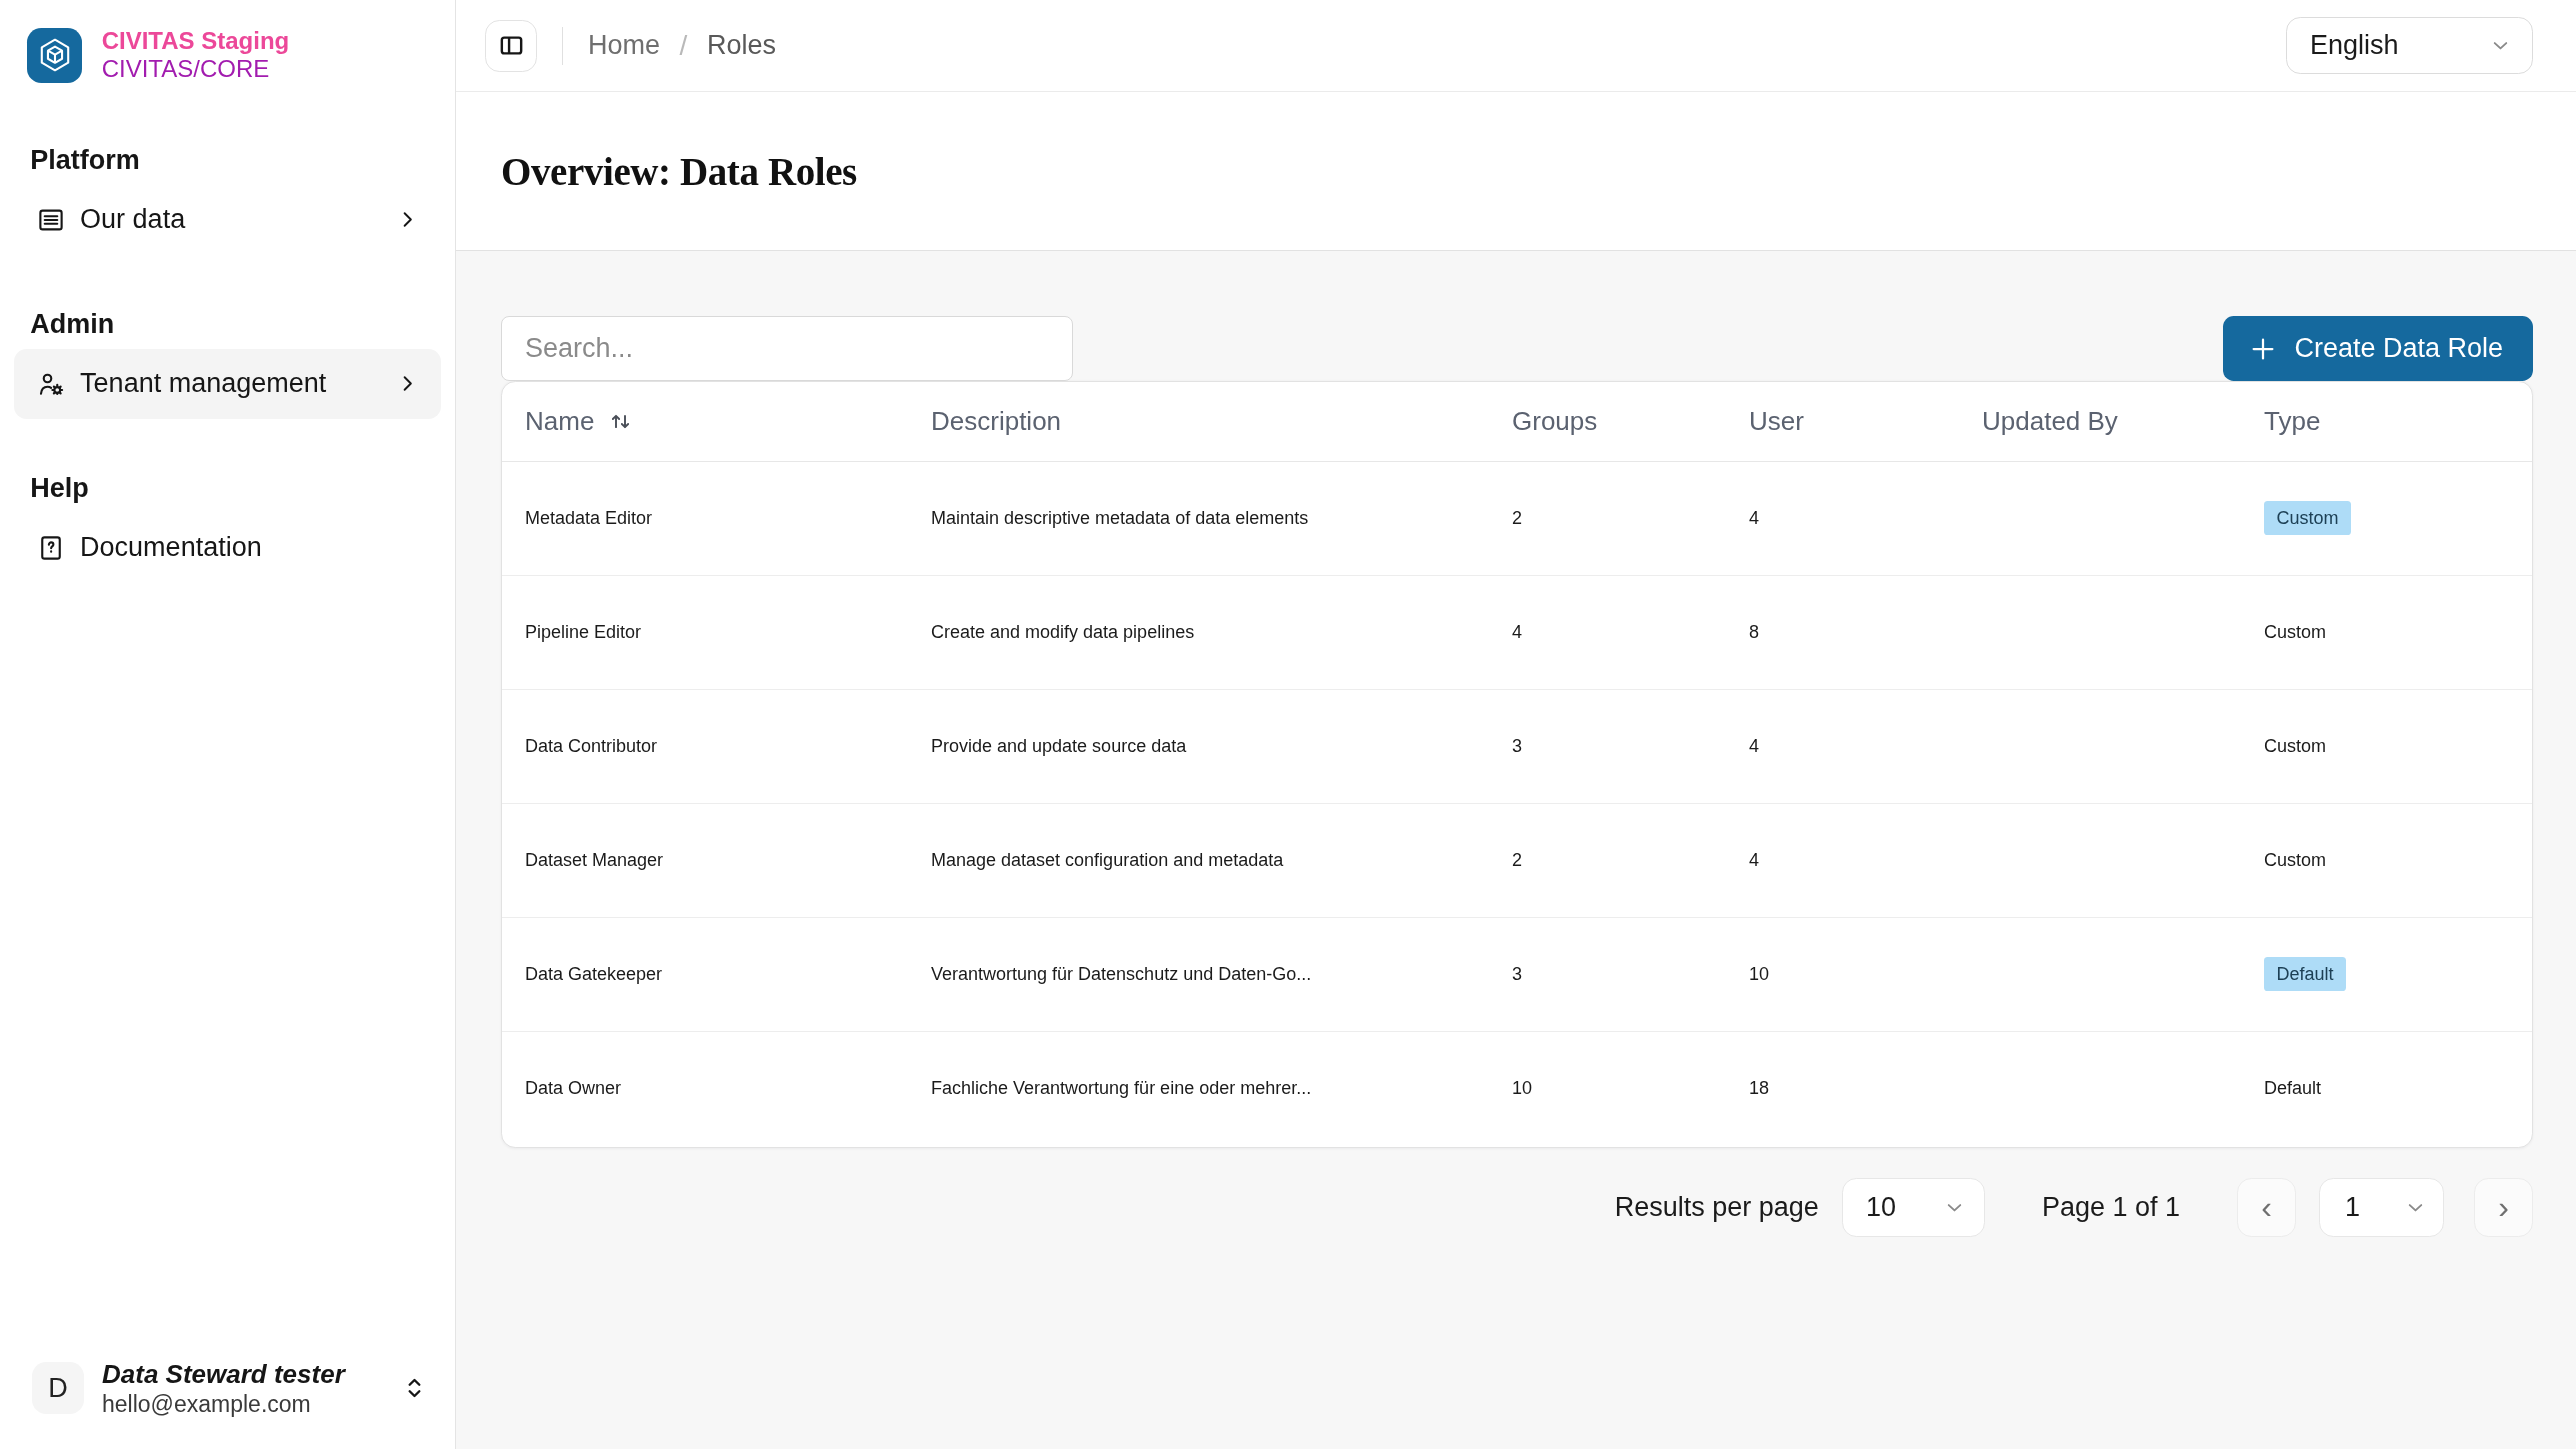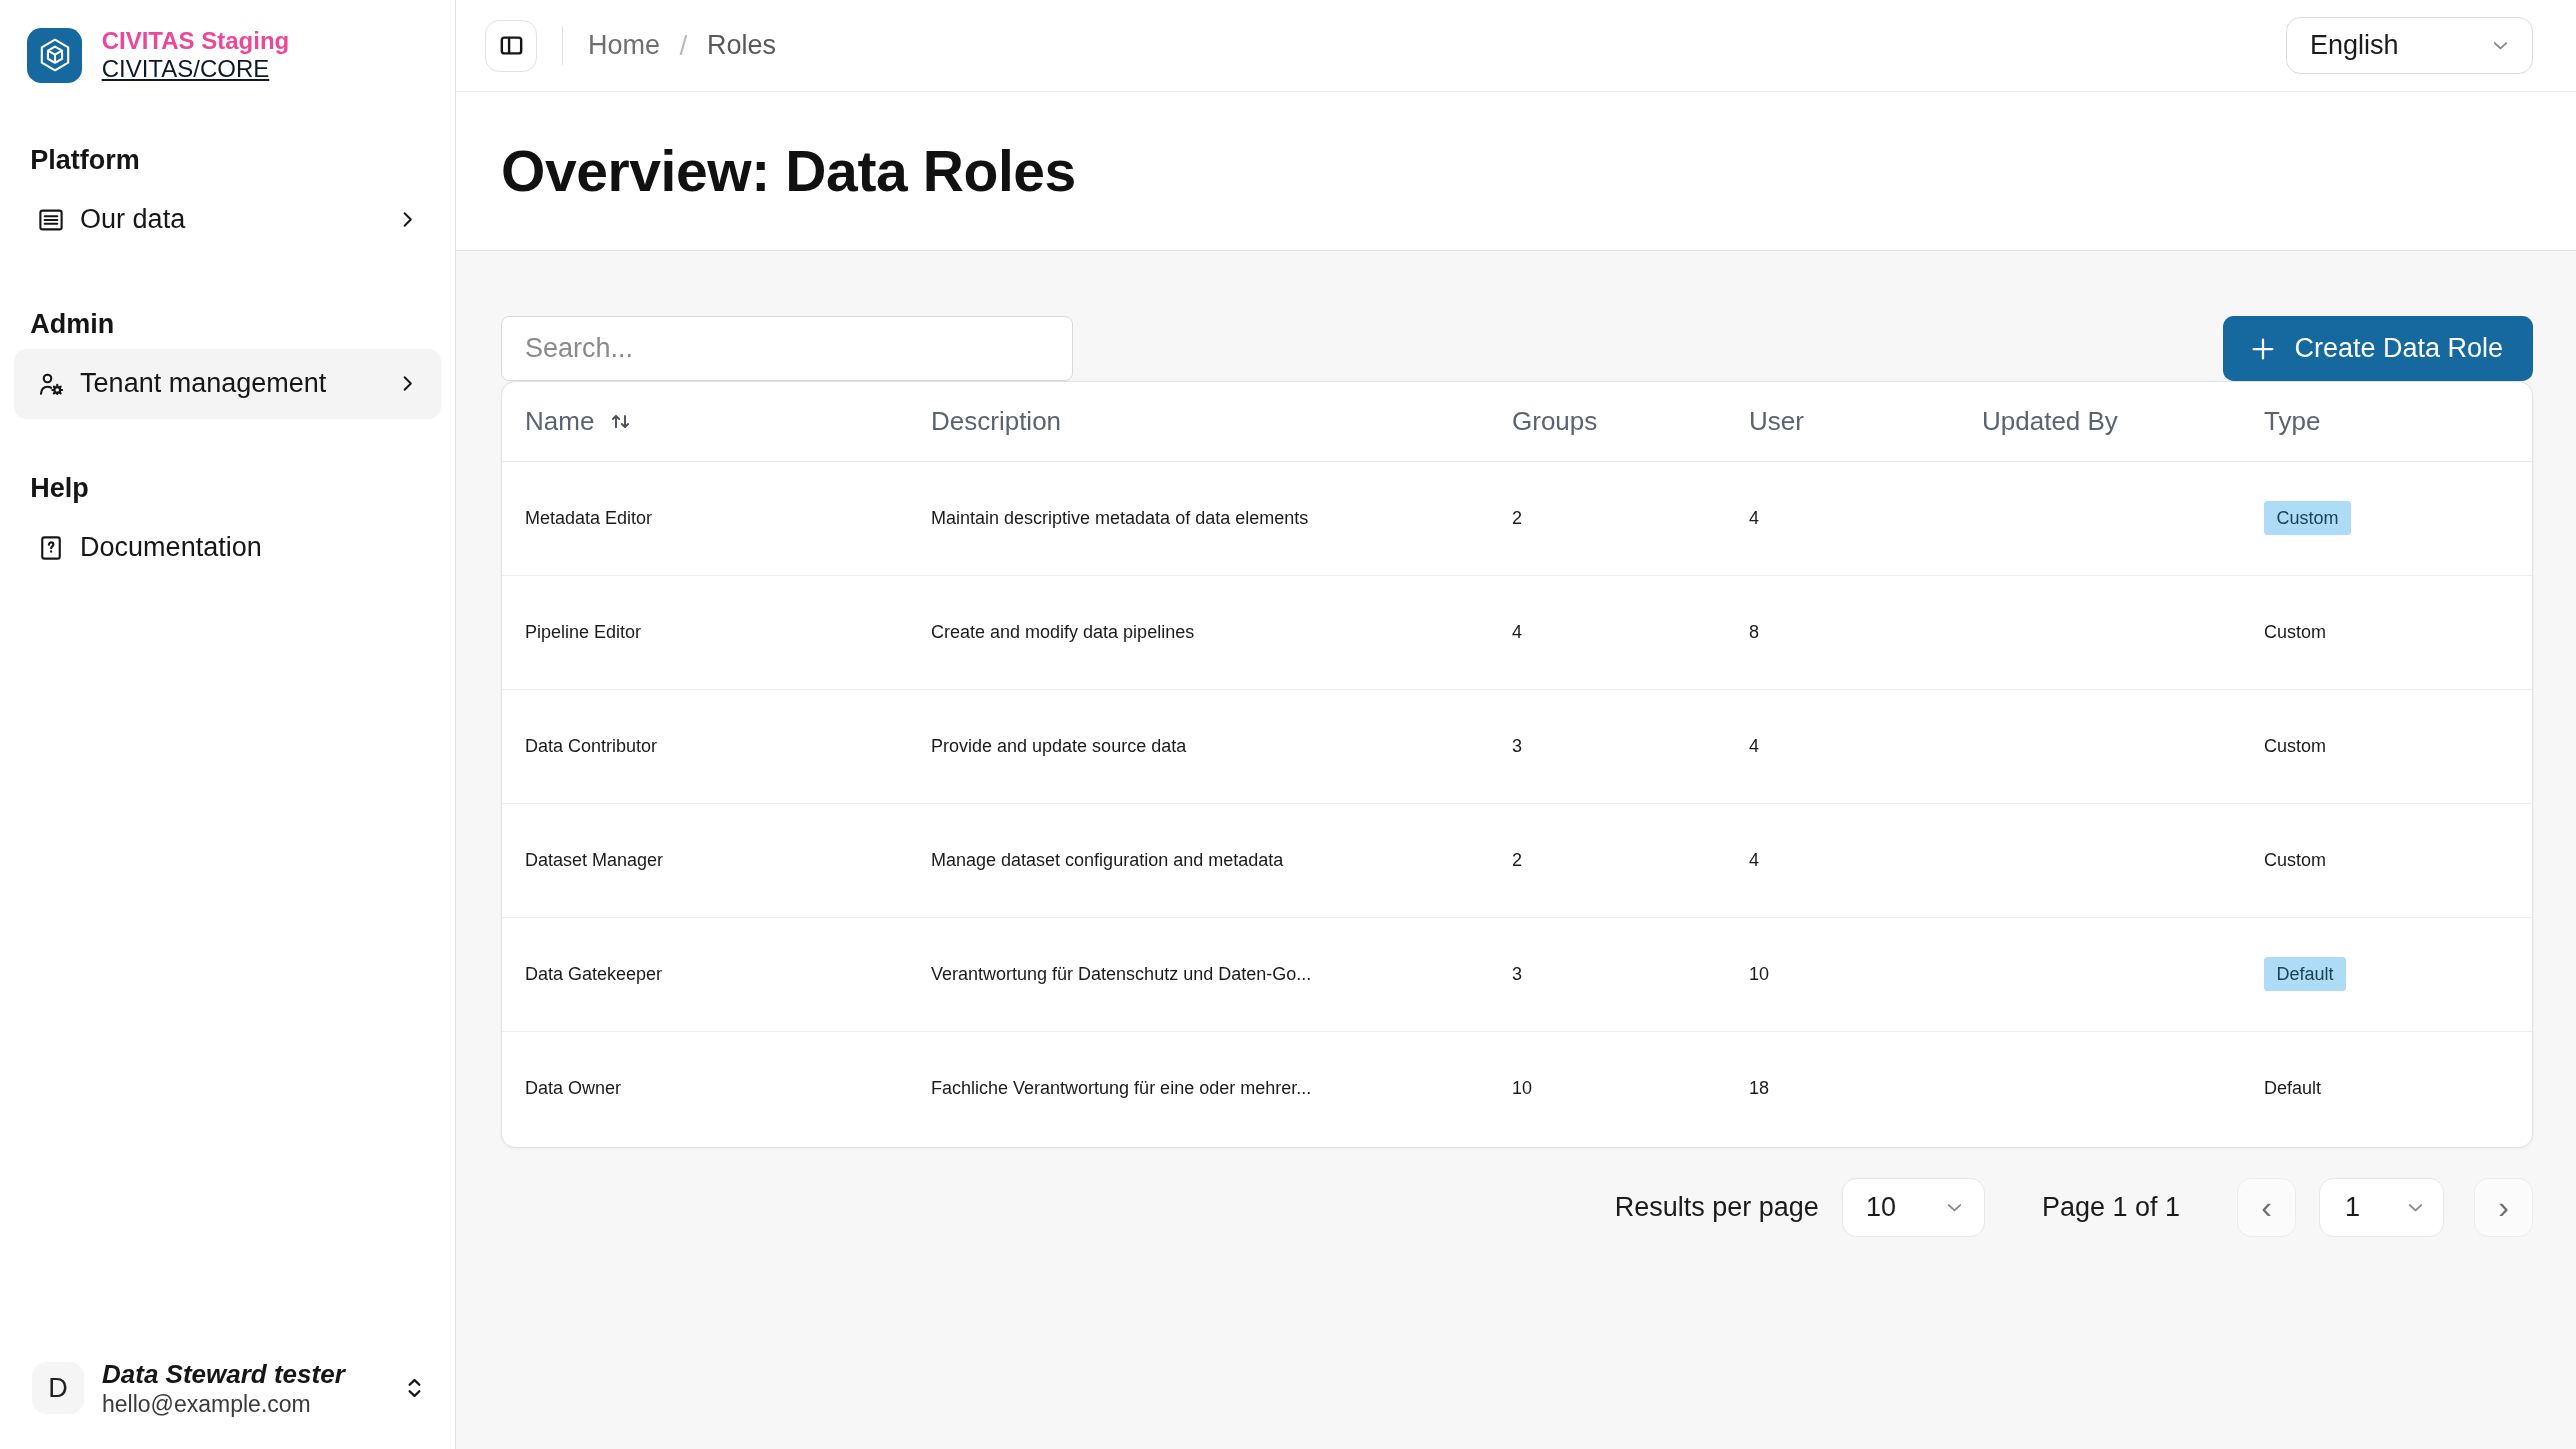--- a/index.html
+++ b/index.html
@@ -5,21 +5,21 @@
   * { box-sizing: border-box; margin: 0; padding: 0; }
   html, body { background: #ffffff; }
   body { font-family: "Liberation Sans", "DejaVu Sans", sans-serif; color: #191919; }
   .app { position: relative; width: 2576px; height: 1449px; background: #fff; overflow: hidden; display: flex; }
 
   
   .sidebar { width: 456px; min-width: 456px; height: 100%; background: #fff; border-right: 0.9px solid #e4e4e4; display: flex; flex-direction: column; }
   .logo-row { display: flex; align-items: center; gap: 19.7px; padding: 27px 25px 7.2px 27px; }
   .logo-box { width: 55px; height: 55px; border-radius: 14.3px; background: #15699E; display: flex; align-items: center; justify-content: center; flex: none; }
   .app-name { font-size: 24px; font-weight: 700; color: #ec4899; line-height: 1.15; }
-  .app-org { font-size: 24px; color: #0f172a; line-height: 1.2; text-decoration: underline; }
+  .app-org { font-size: 24px; color: #a21caf; line-height: 1.2; }
   .nav { padding: 0 14.3px; }
   .nav-section { font-size: 27px; font-weight: 700; color: #161616; padding-left: 16px; margin-top: 54px; margin-bottom: 9px; }
   .nav-item { display: flex; align-items: center; height: 70px; padding: 0 21.5px; border-radius: 12.5px; font-size: 27px; color: #161616; cursor: pointer; margin-top: 9px; }
   .nav-item.selected { background: #f4f4f4; }
   .nav-item .nav-icon { width: 30px; height: 30px; margin-right: 14.3px; flex: none; display: flex; align-items: center; }
   .nav-item .chev { margin-left: auto; width: 23px; height: 23px; color: #161616; }
   .sidebar-spacer { flex: 1; }
   .user-row { display: flex; align-items: center; gap: 18px; padding: 23px 27px 30px 32px; }
   .avatar { width: 52px; height: 52px; border-radius: 14.3px; background: #f5f5f5; display: flex; align-items: center; justify-content: center; font-size: 27px; color: #222; flex: none; }
   .user-name { font-size: 26px; font-weight: 700; color: #161616; line-height: 1.25; font-style: italic; }
@@ -39,21 +39,21 @@
   .lang-select { width: 247px; height: 57px; padding: 0 19.7px 0 23px; }
   .chev-down { width: 23px; height: 23px; color: #8a8a8a; flex: none; }
 
   .tabstrip { height: 97px; min-height: 97px; display: flex; align-items: stretch; padding-left: 36px; border-bottom: 0.9px solid #e4e4e4; background: #fff; }
   .tab { display: flex; align-items: center; padding: 0 23px; font-size: 28px; cursor: pointer; }
   .tab.inactive { color: #8fa6c1; }
   .tab.active { color: #161616; font-weight: 700; box-shadow: inset 0 -6.3px 0 #15699E; }
   .tab + .tab { margin-left: 12.5px; }
 
   .title-sec { height: 159px; min-height: 159px; display: flex; align-items: center; padding-left: 45px; background: #fff; border-bottom: 0.9px solid #e2e2e2; }
-  .page-title { font-size: 57px; font-weight: 700; letter-spacing: -0.4px; color: #111; }
+  .page-title { font-size: 39px; font-weight: 700; letter-spacing: -0.4px; color: #111; font-family: Liberation Serif, serif; }
 
   .content { flex: 1; background: #f7f7f7; padding: 0 43px 0 45px; min-height: 0; }
   .controls { margin-top: 65px; height: 65px; display: flex; align-items: center; justify-content: space-between; }
   .search-input { width: 572px; height: 65px; border: 0.9px solid #d9d9d9; border-radius: 8px; background: #fff; font-size: 27px; padding: 0 23px; color: #191919; font-family: inherit; outline: none; }
   .search-input::placeholder { color: #8a8a8a; }
   .create-btn { height: 65px; padding: 0 30px 0 25px; background: #15699E; color: #fff; border: none; border-radius: 10.7px; font-size: 27px; font-family: inherit; display: flex; align-items: center; gap: 16px; cursor: pointer; }
   .plus-icon { width: 30px; height: 30px; }
 
   .card { height: 767px; background: #fff; border: 0.9px solid #e2e2e2; border-radius: 14.3px; overflow: hidden; box-shadow: 0 0.9px 2.7px rgba(16,24,40,0.05); }
   table { width: 100%; border-collapse: collapse; table-layout: fixed; }

